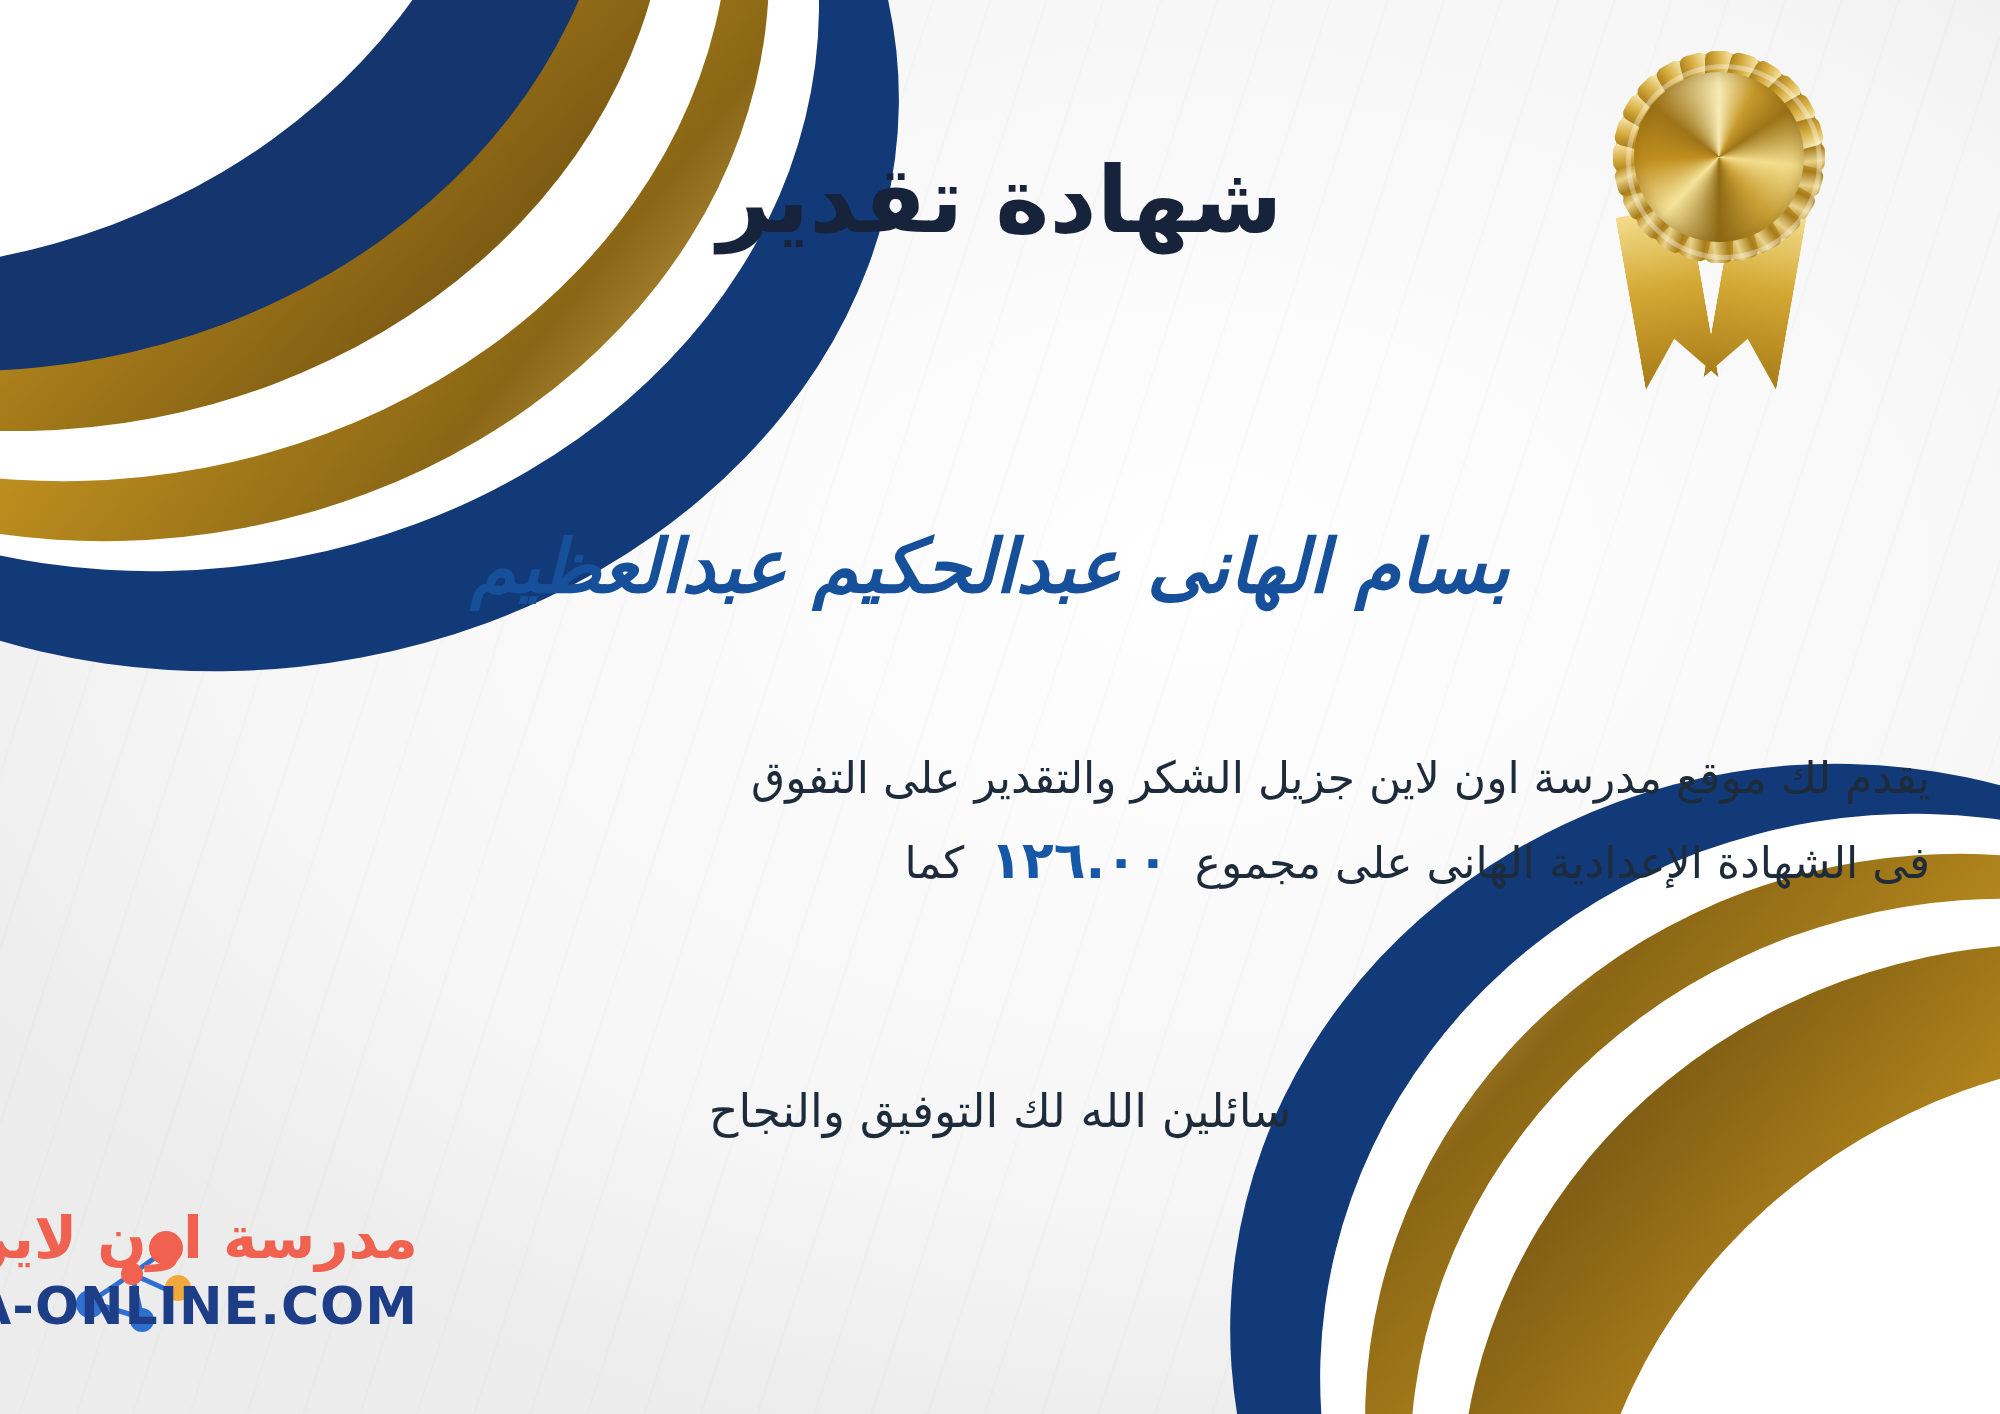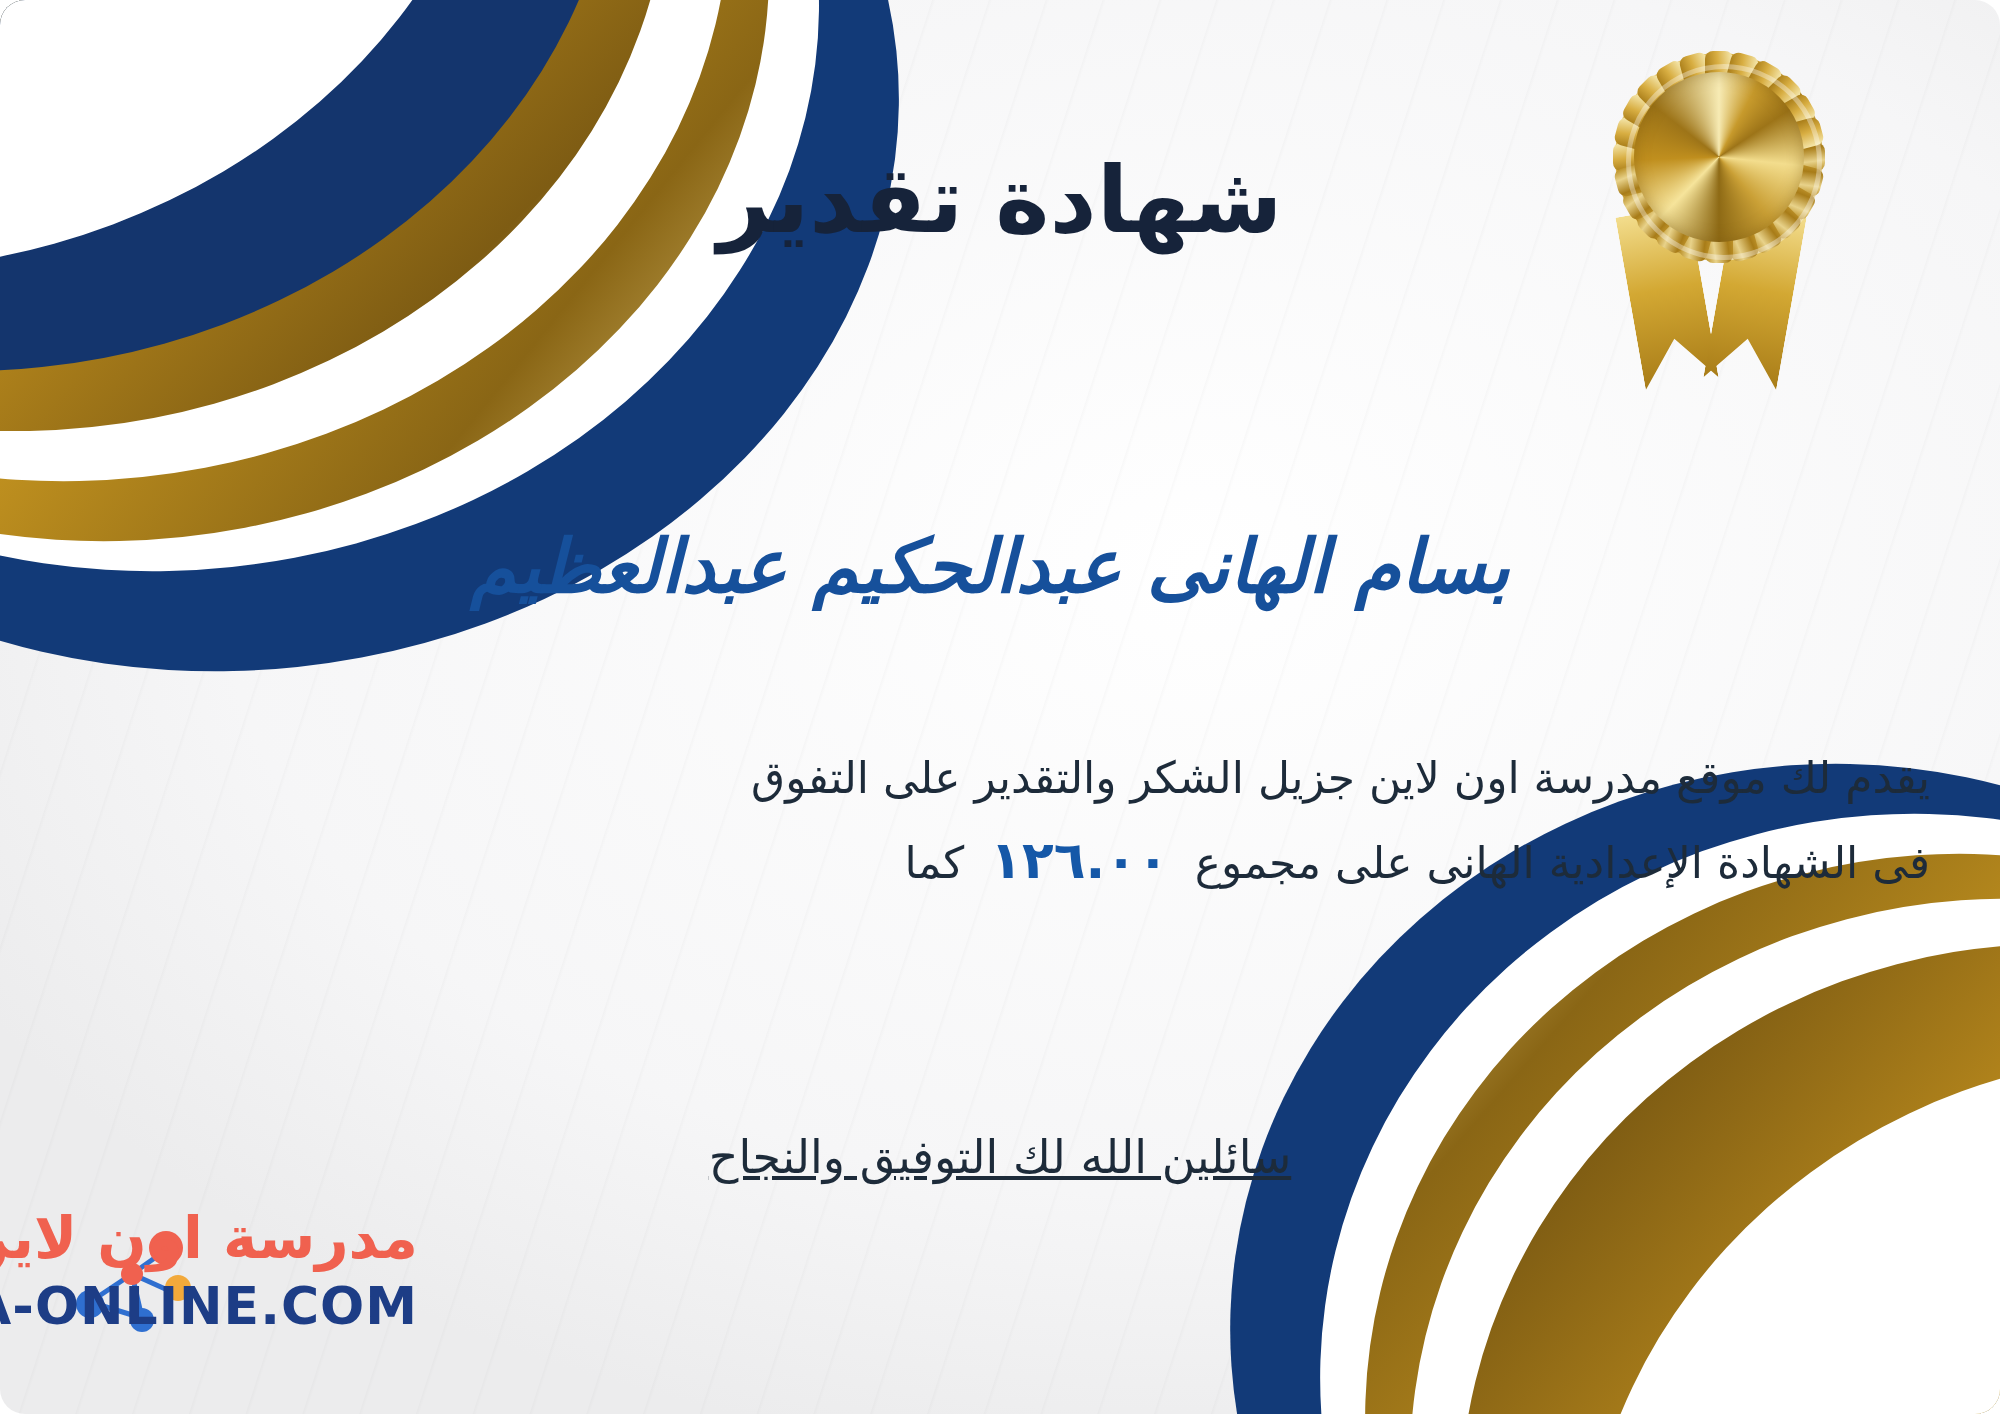--- a/index.html
+++ b/index.html
@@ -13,21 +13,20 @@
     overflow: hidden;
     font-family: "DejaVu Sans", "Liberation Sans", sans-serif;
   }
 
   .certificate {
     position: relative;
     width: 2000px;
     height: 1414px;
     background: #ffffff;
     overflow: hidden;
-    border-radius: 25px;
   }
 
   
   .paper-texture {
     position: absolute;
     inset: 0;
     background:
       repeating-linear-gradient(
         108deg,
         rgba(0,0,0,0.000) 0px,
@@ -209,27 +208,26 @@
     color: #1558a8;
     font-weight: 700;
     font-size: 52px;
     letter-spacing: 2px;
     padding: 0 26px;
     margin-top: 46px;
   }
 
   .wish {
     position: absolute;
-    top: 1130px;
+    top: 1084px;
     left: 0;
     right: 0;
     text-align: center;
     font-size: 46px;
     color: #1d2b3a;
-    text-decoration: underline;
   }
 
   
   .seal {
     position: absolute;
     top: 40px;
     left: 1600px;
     width: 240px;
     height: 330px;
   }

